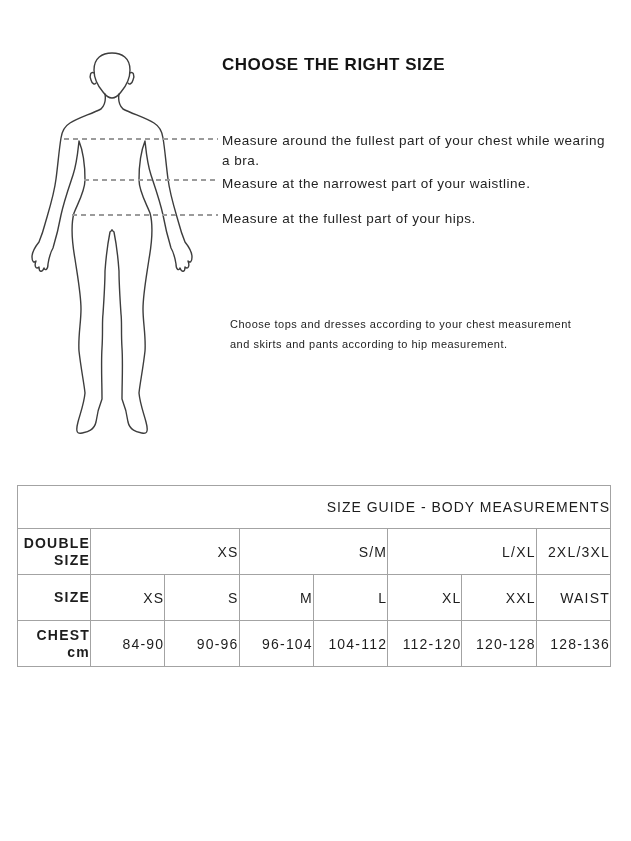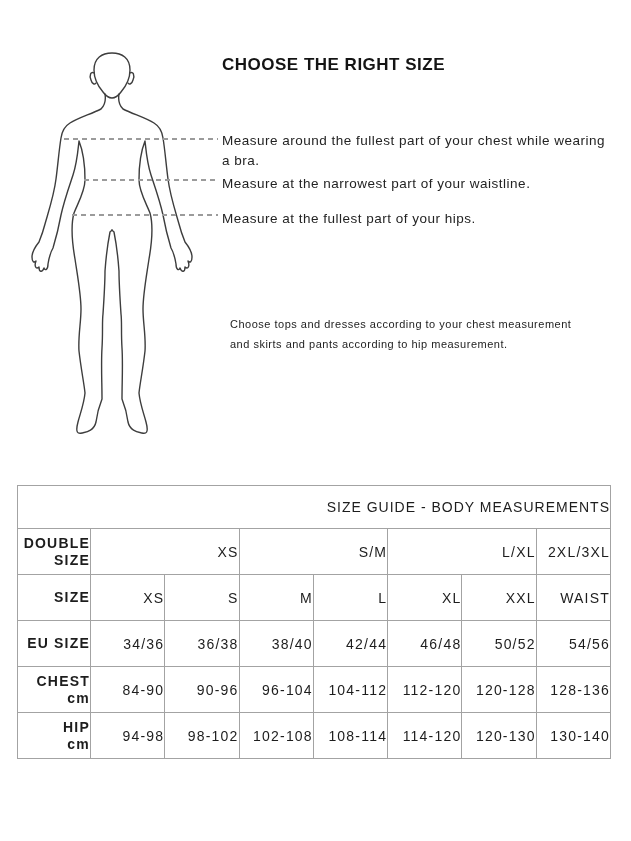--- a/index.html
+++ b/index.html
@@ -110,51 +110,26 @@
         <td>XS</td>
         <td>S</td>
         <td>M</td>
         <td>L</td>
         <td>XL</td>
         <td>XXL</td>
         <td>WAIST</td>
       </tr>
       <tr class="r-data">
         <td class="lbl">
-          <span>EU SIZE</span>
-        </td>
-        <td>34/36</td>
-        <td>36/38</td>
-        <td>38/40</td>
-        <td>42/44</td>
-        <td>46/48</td>
-        <td>50/52</td>
-        <td>54/56</td>
-      </tr>
-      <tr class="r-data">
-        <td class="lbl">
           <span>CHEST</span>
           <span>cm</span>
         </td>
         <td>84-90</td>
         <td>90-96</td>
         <td>96-104</td>
         <td>104-112</td>
         <td>112-120</td>
         <td>120-128</td>
         <td>128-136</td>
       </tr>
-      <tr class="r-data">
-        <td class="lbl">
-          <span>HIP</span>
-          <span>cm</span>
-        </td>
-        <td>94-98</td>
-        <td>98-102</td>
-        <td>102-108</td>
-        <td>108-114</td>
-        <td>114-120</td>
-        <td>120-130</td>
-        <td>130-140</td>
-      </tr>
     </tbody>
   </table>
 </div>
 
 </body></html>

